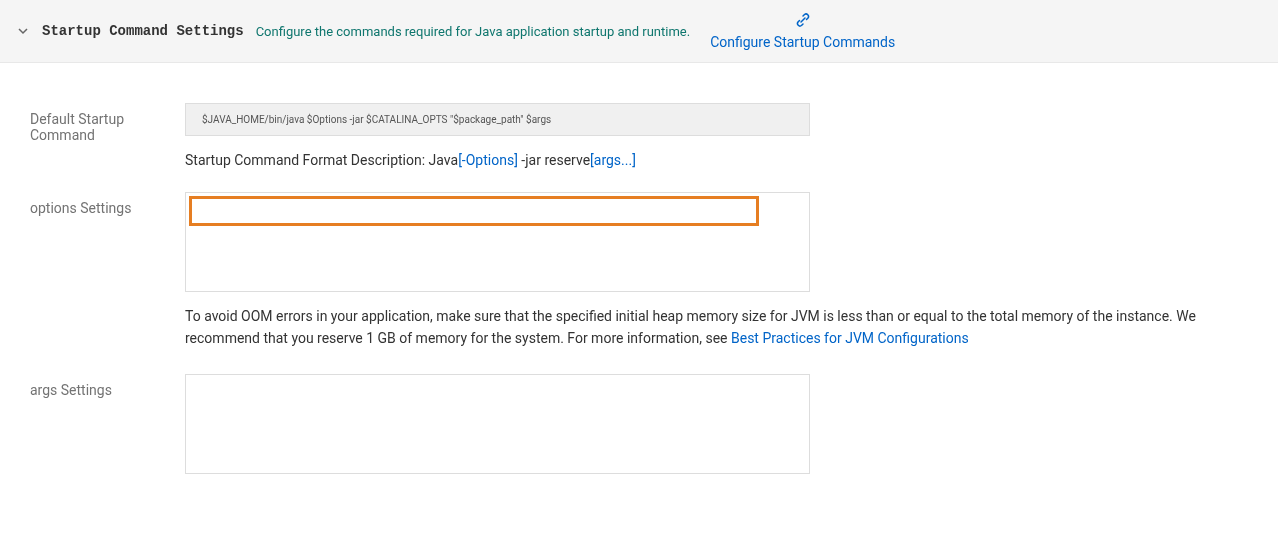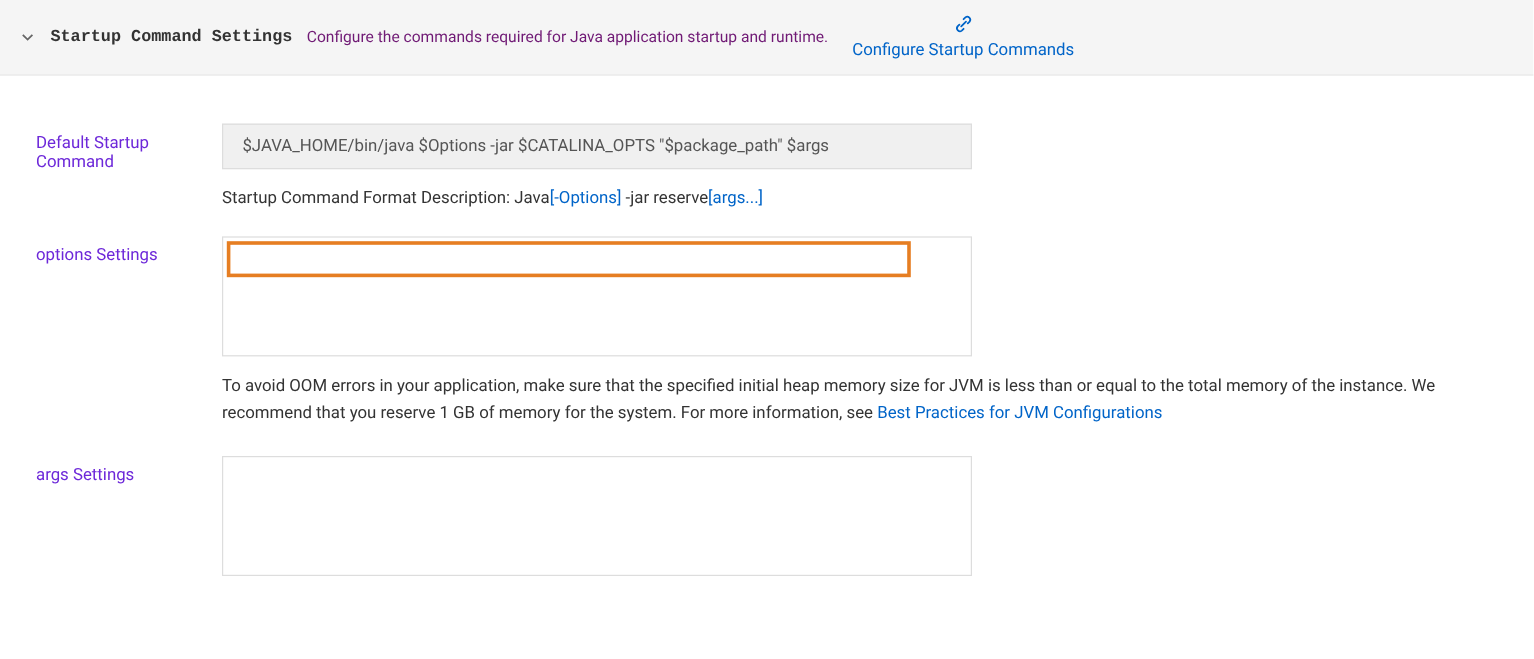--- a/index.html
+++ b/index.html
@@ -29,21 +29,21 @@
       align-items: center;
       justify-content: center;
       cursor: pointer;
     }
     .header-title {
       font-weight: 600;
       color: #333;
       font-family: Liberation Mono, monospace;
     }
     .header-desc {
-      color: #701a75;
+      color: #0f766e;
       font-size: 13px;
     }
     .header-link-wrap {
       display: inline-flex;
       align-items: center;
       gap: 6px;
       margin-left: 8px;
       flex-direction: column;
     }
     .link-icon {
@@ -63,34 +63,34 @@
       padding: 40px 30px 30px 30px;
     }
     .row {
       display: flex;
       align-items: flex-start;
       margin-bottom: 24px;
     }
     .label {
       width: 155px;
       flex-shrink: 0;
-      color: #6d28d9;
+      color: #737373;
       padding-top: 8px;
       font-size: 14px;
     }
     .field {
       flex: 1;
     }
     .readonly-input {
       background: #f0f0f0;
       border: 1px solid #ddd;
       padding: 10px 16px;
       width: 625px;
       color: #555;
-      font-size: 14px;
+      font-size: 10px;
     }
     .format-desc {
       margin-top: 16px;
       color: #333;
       font-size: 14px;
     }
     .format-desc .link {
       color: #0064c8;
       cursor: pointer;
       text-align: right;

